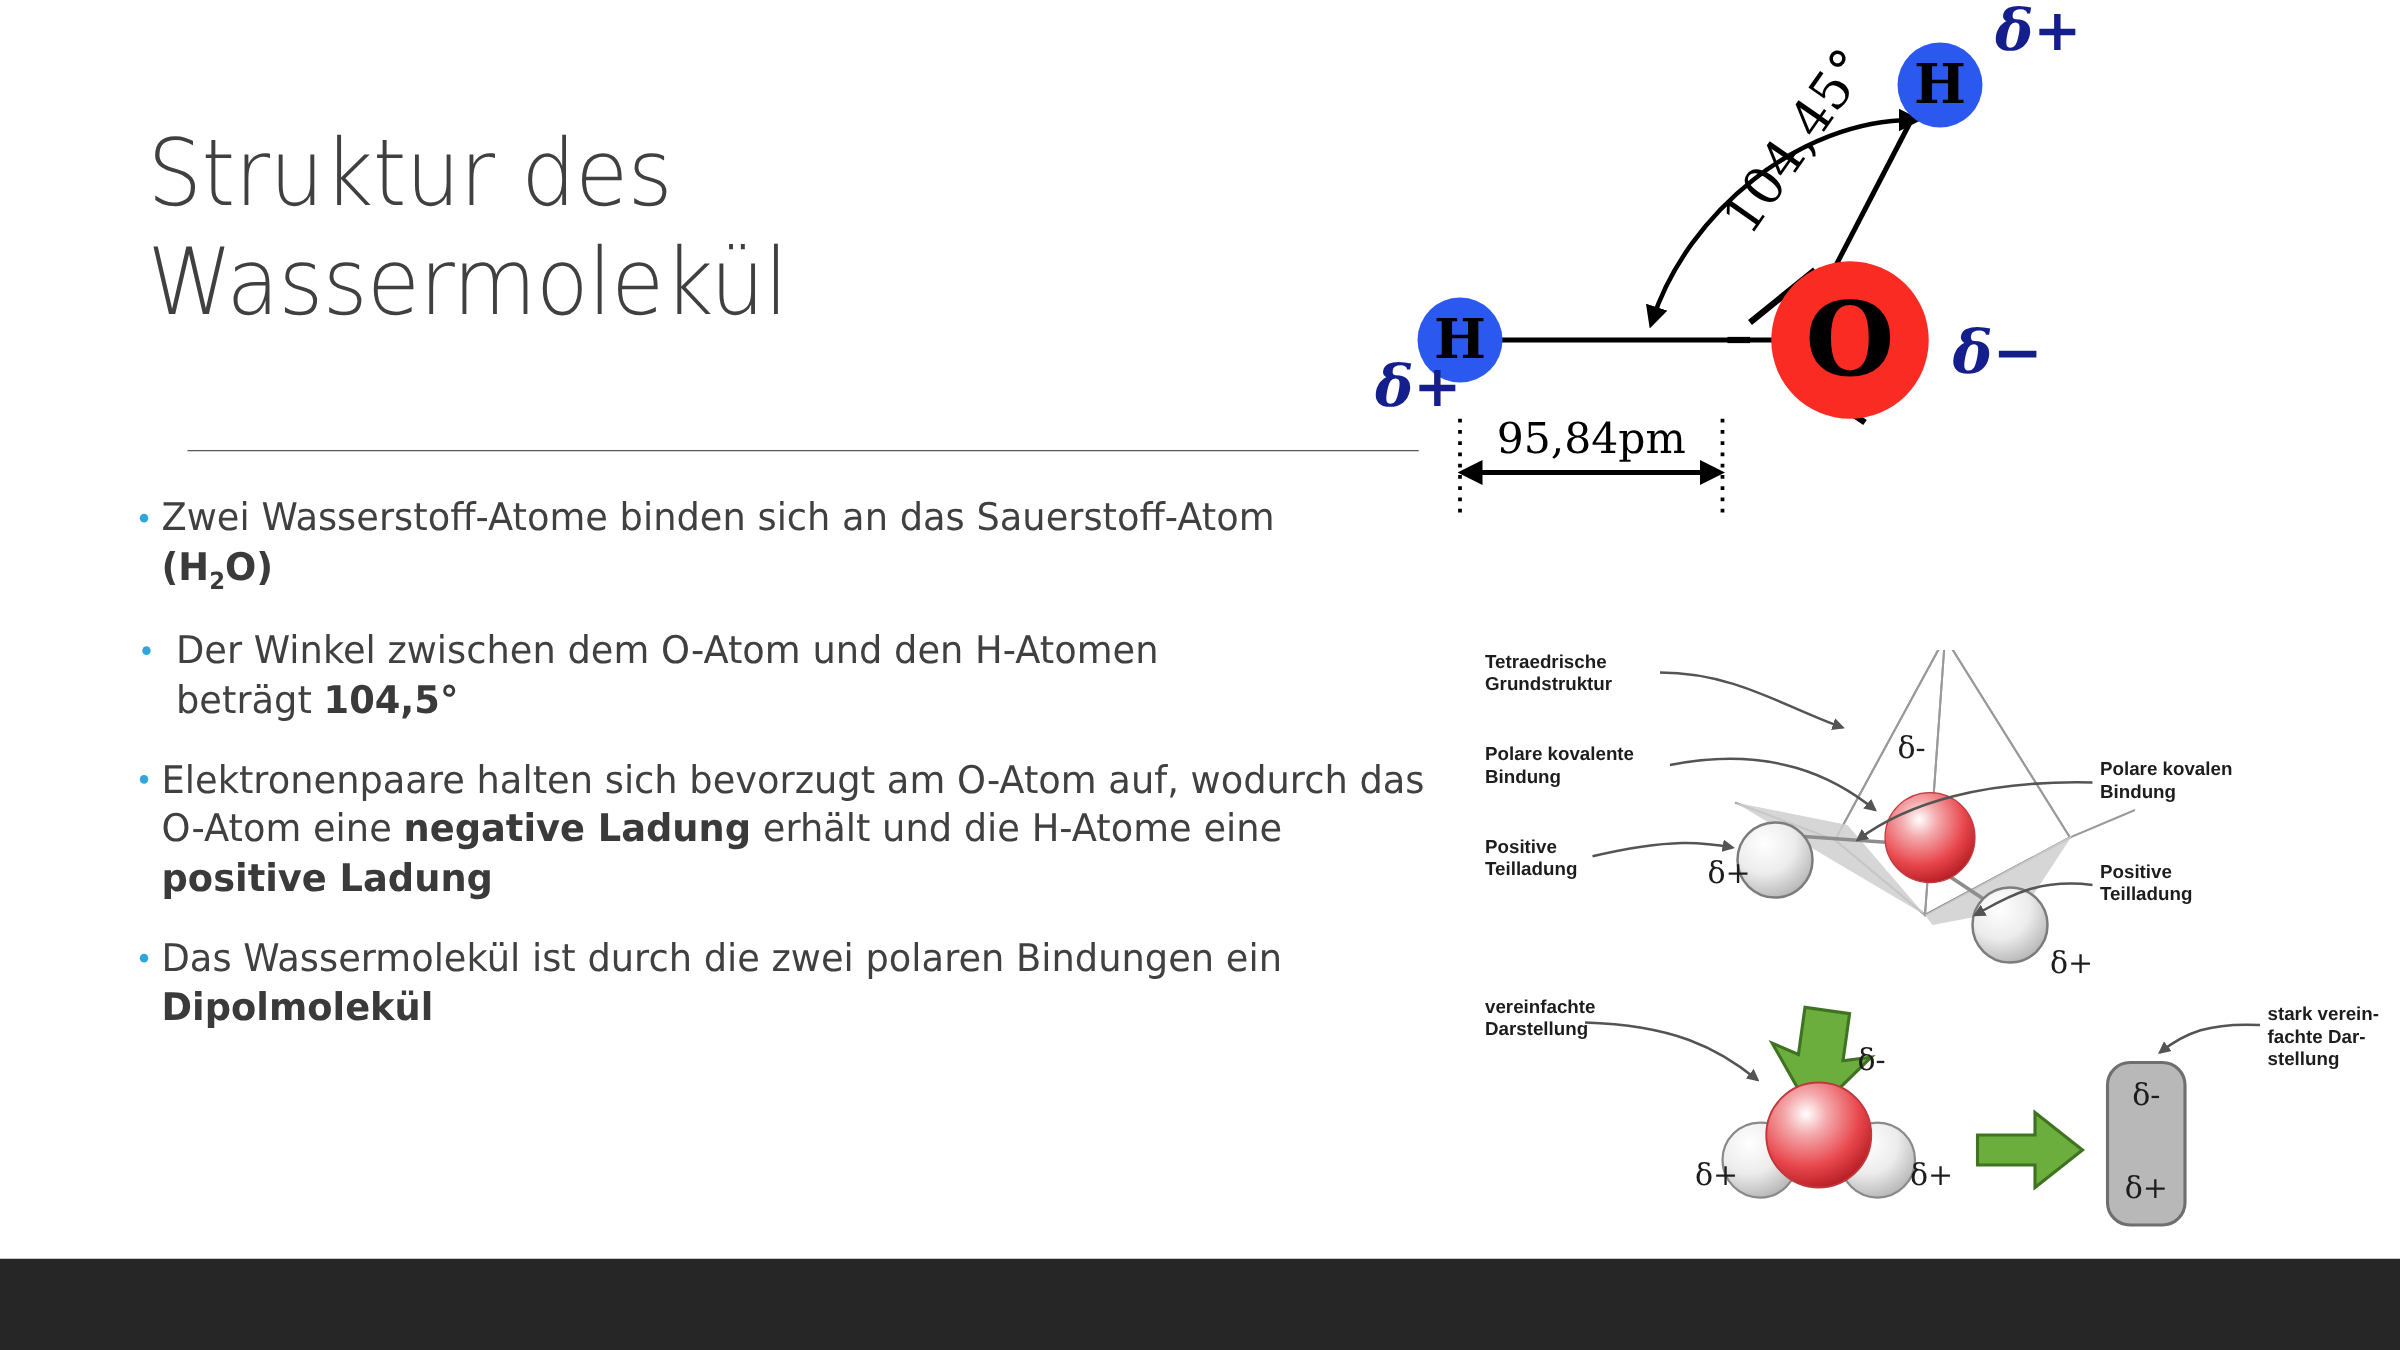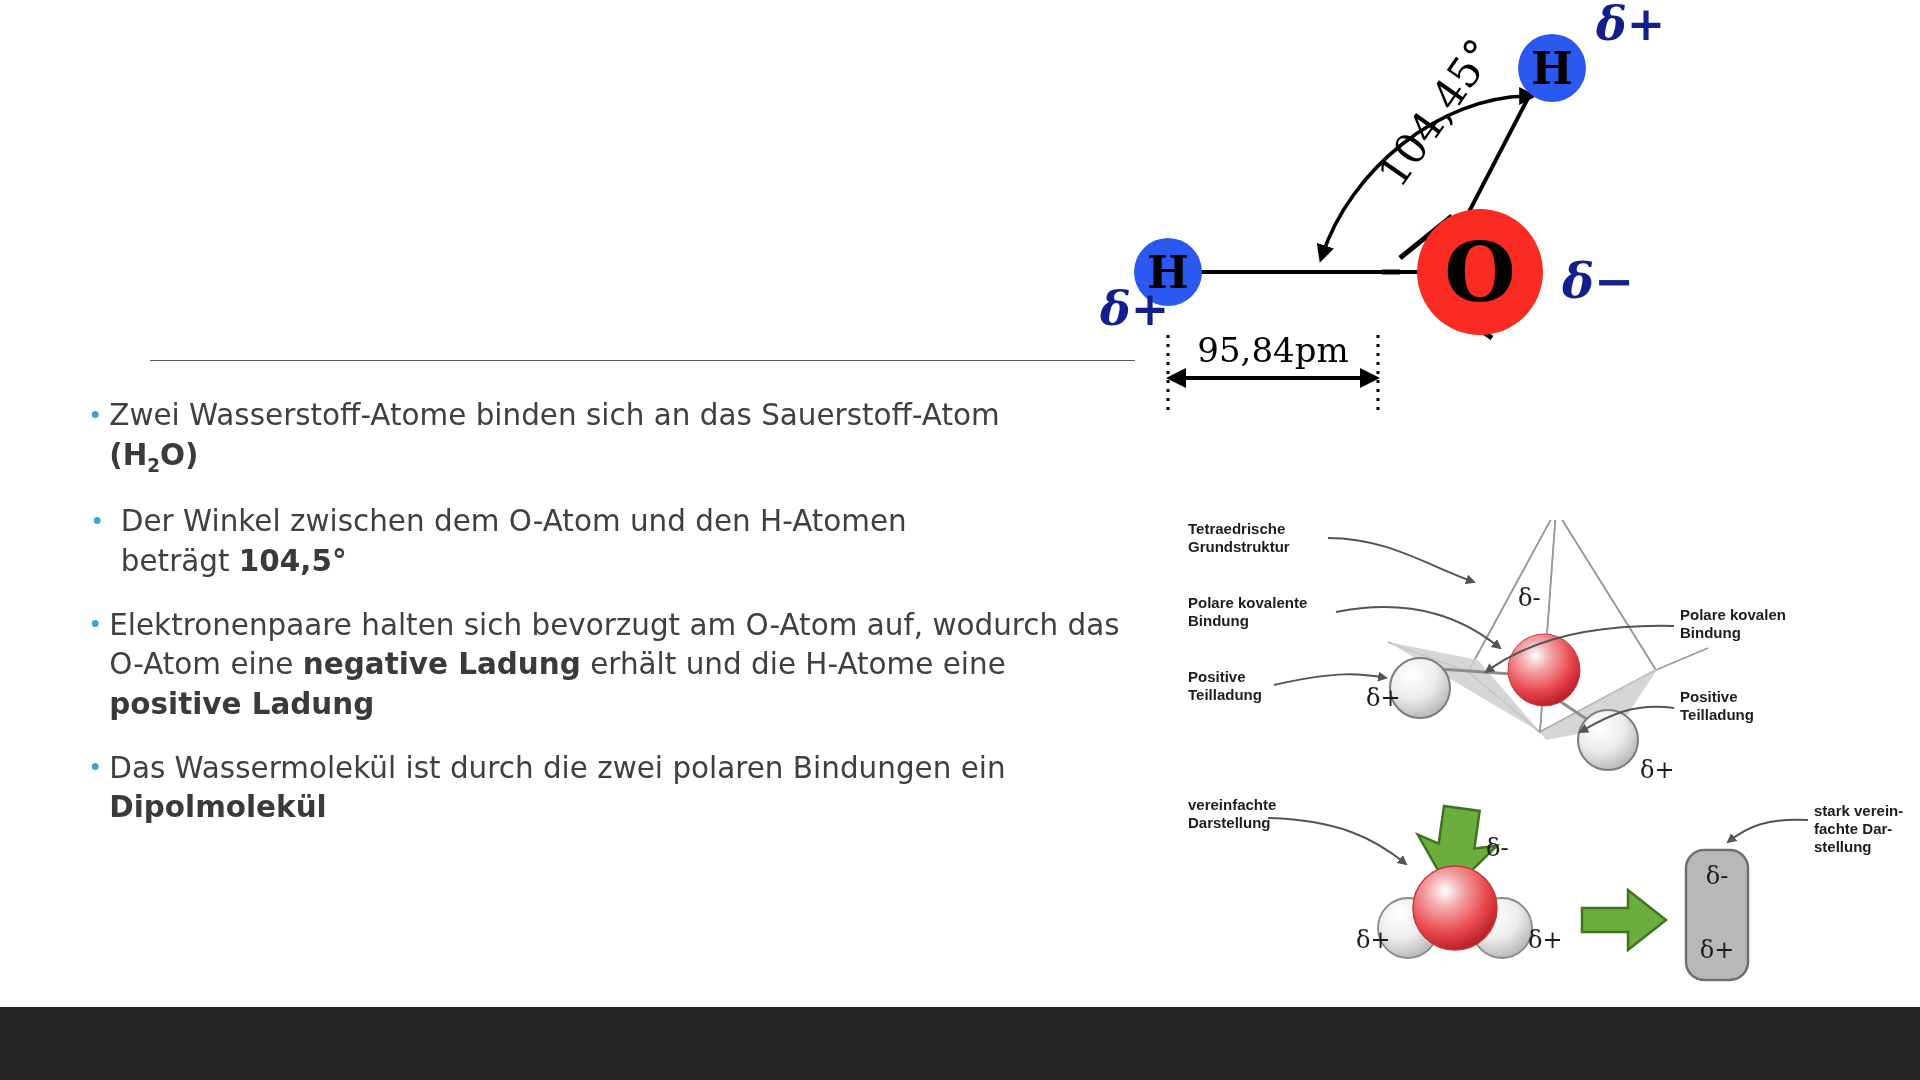--- a/index.html
+++ b/index.html
@@ -44,21 +44,21 @@
     left: 150px;
     top: 360px;
     width: 985px;
     height: 0;
     border-top: 1.6px solid #595959;
   }
 
   
   #body-block {
     position: absolute;
-    left: 88px;
+    left: 108px;
     top: 395px;
     width: 1080px;
   }
   .bullet {
     display: block;
     position: relative;
     color: #404040;
     font-family: "DejaVu Sans", sans-serif;
     font-size: 30.5px;
     line-height: 1.30;
@@ -115,20 +115,24 @@
     line-height: 1.16;
     fill: #1d1d1d;
     white-space: pre;
   }
 </style>
 </head>
 <body>
 
 <div id="slide">
 
+  <div id="title-block">
+    <div id="slide-title">Struktur des
+Wassermolekül</div>
+  </div>
   <div id="title-rule"></div>
 
   <div id="body-block">
 
     <p class="bullet">
       <span class="dot" style="background: rgb(49, 166, 221);"></span>
       <span>Zwei Wasserstoff-Atome binden sich an das Sauerstoff-Atom</span><br>
       <b><span>(H</span><sub>2</sub><span>O)</span></b>
     </p>
 

